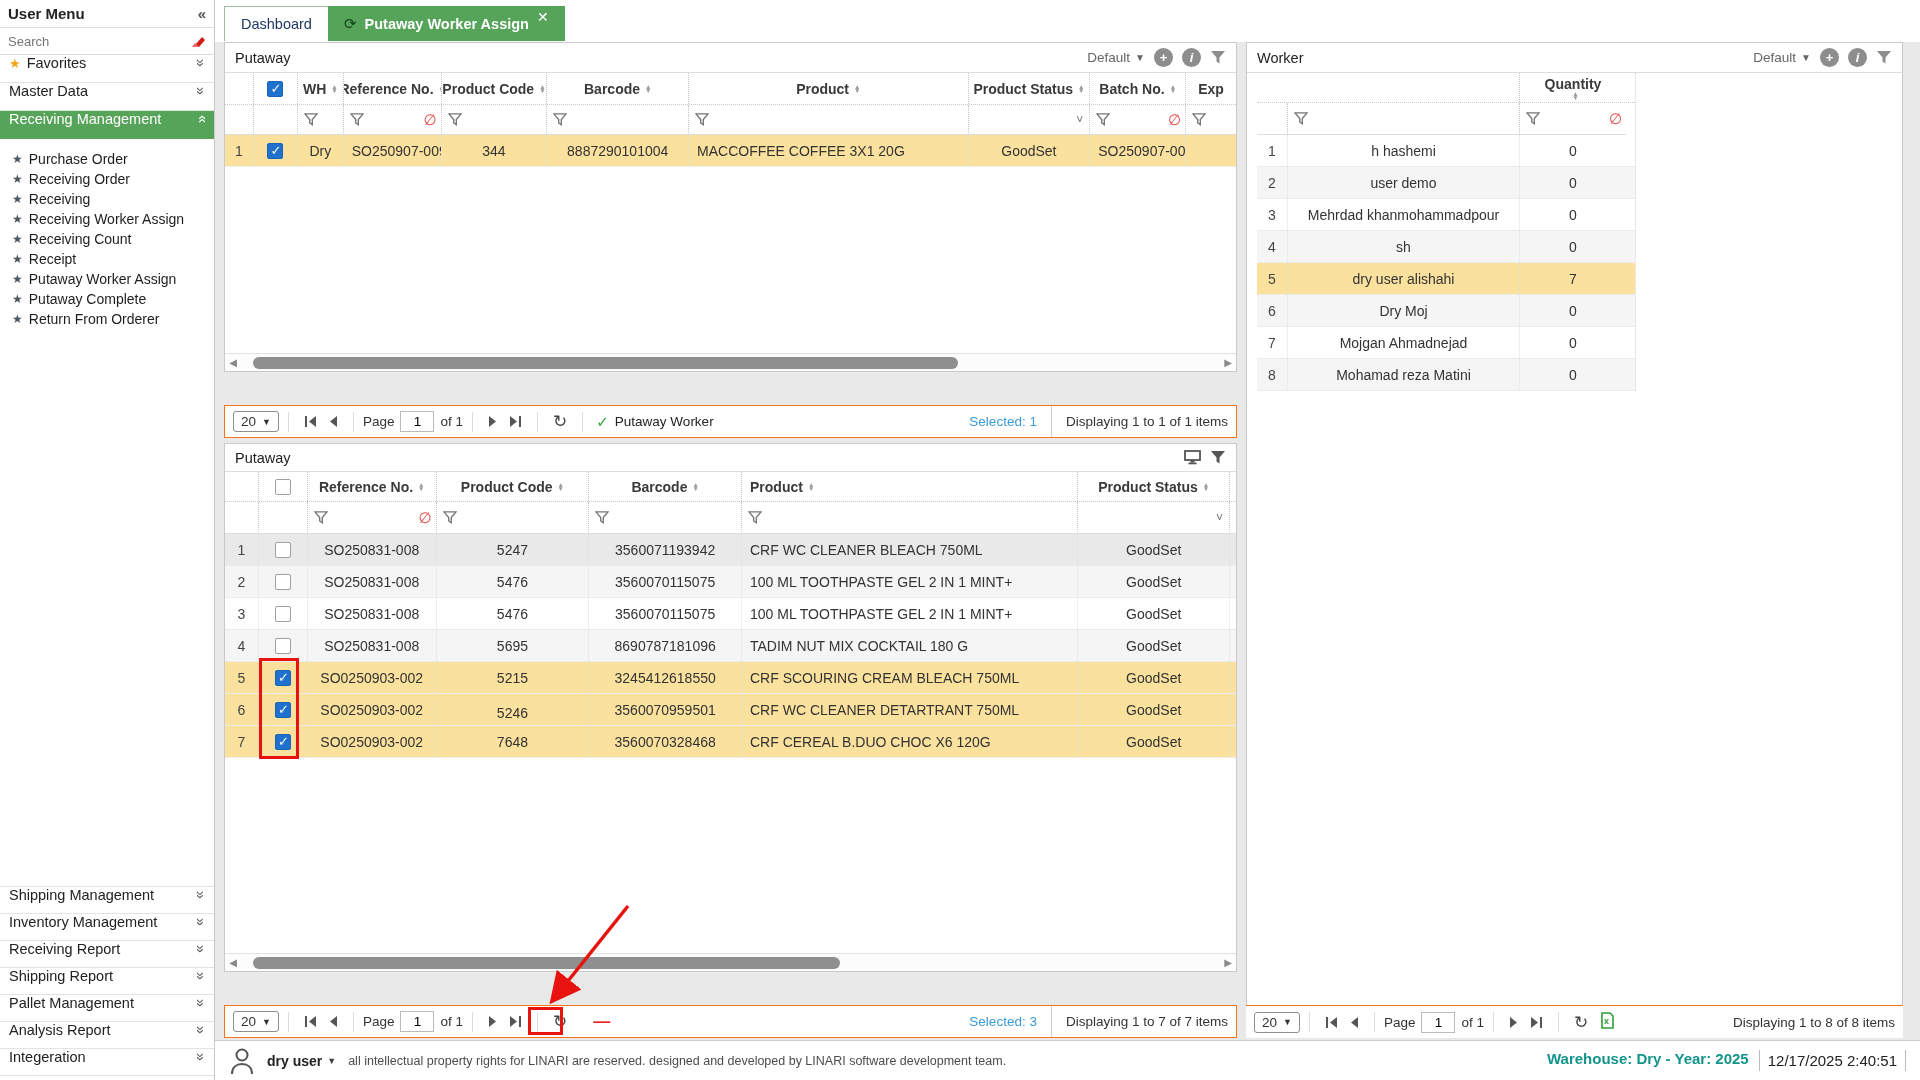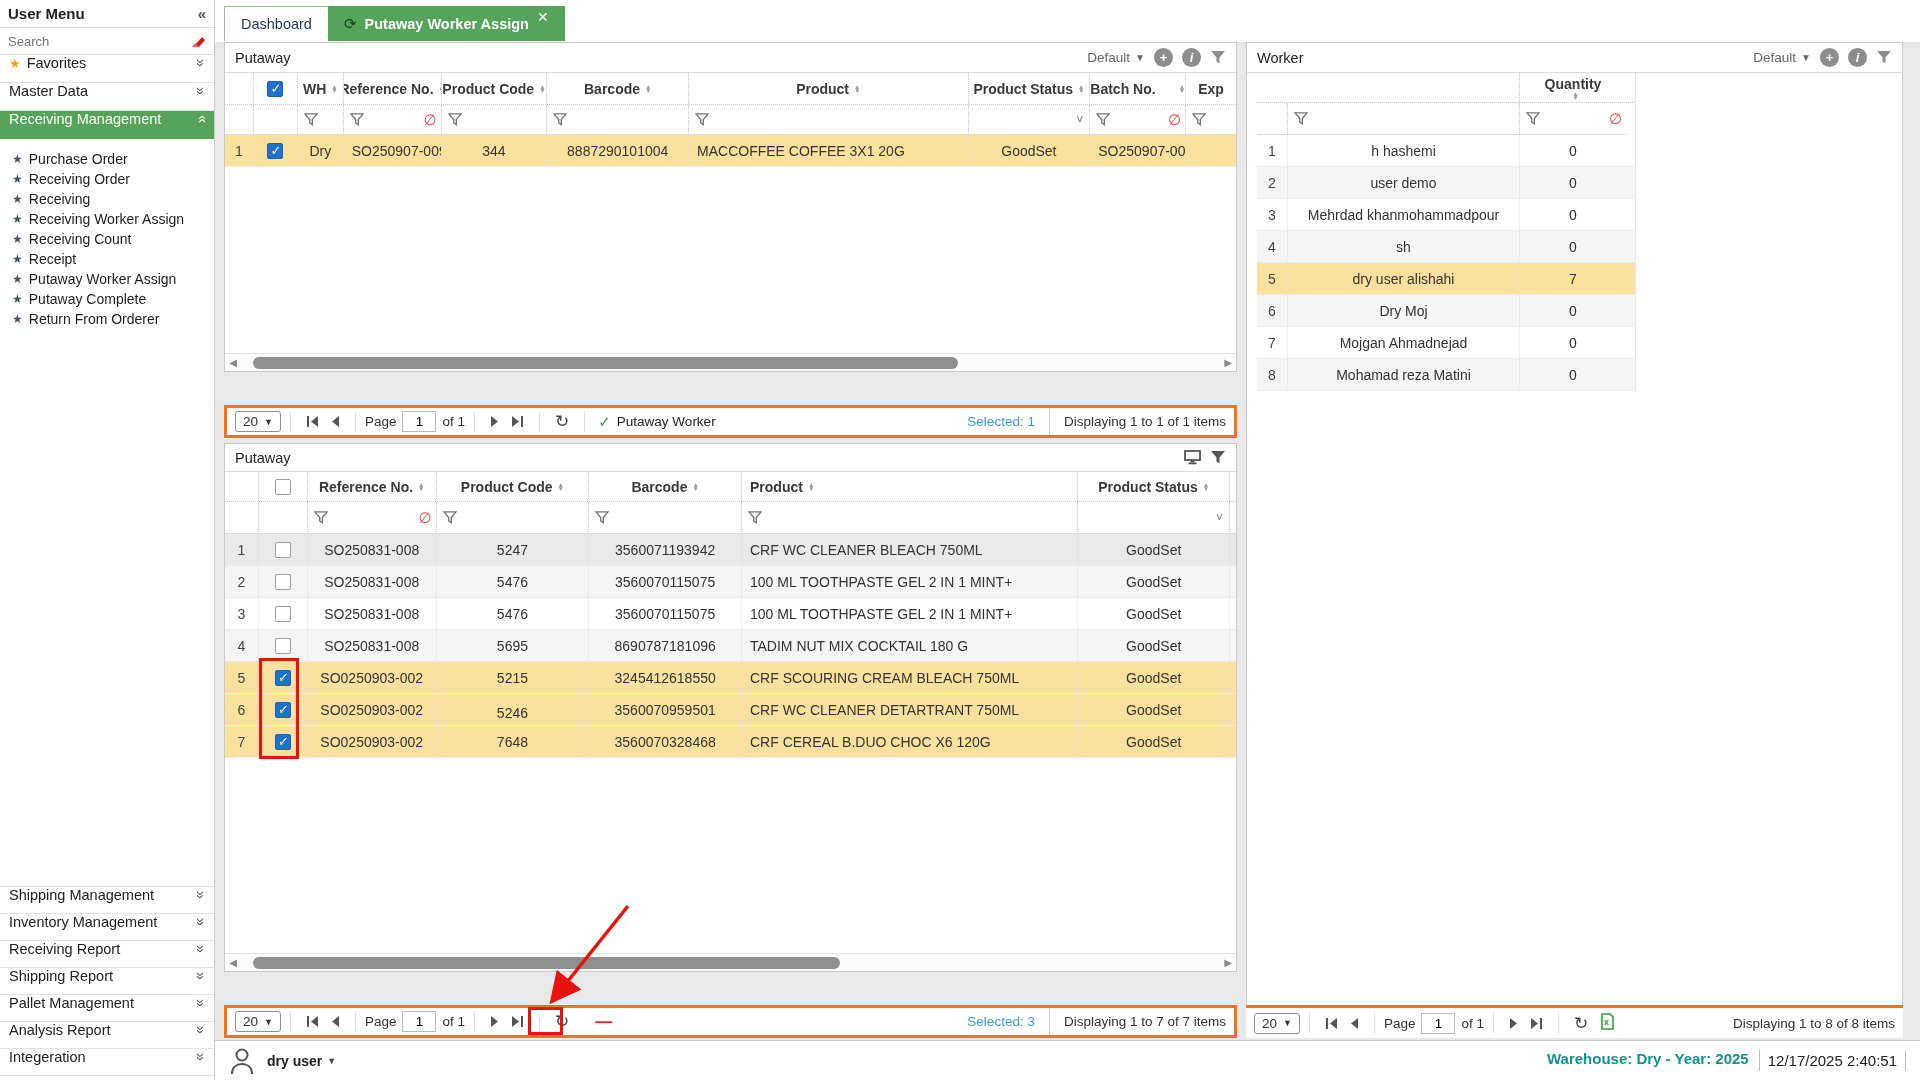--- a/index.html
+++ b/index.html
@@ -72,21 +72,21 @@
   .clear-f { color:#e4504d; font-size:15px; margin-left:auto; margin-right:4px; }
 
   
   .hscroll { position:absolute; left:0; right:0; bottom:0; height:18px; background:#fcfcfc; border-top:1px solid #e2e2e2;
     display:flex; align-items:center; }
   .hs-arrow { width:16px; color:#8a8a8a; font-size:10px; text-align:center; cursor:pointer; }
   .hs-track { flex:1; position:relative; height:12px; }
   .hs-thumb { position:absolute; top:0; height:12px; background:#8f8f8f; border-radius:7px; cursor:grab; }
 
   
-  .pager { position:absolute; background:#fff; border:3px solid #f97316; display:flex; align-items:center;
+  .pager { position:absolute; background:#fff; border:1px solid #f97316; display:flex; align-items:center;
     padding:0 8px; font-size:13.5px; color:#333; }
   .pg-size { display:flex; align-items:center; gap:6px; border:1px solid #8f8f8f; border-radius:3px;
     background:#fff; padding:2px 7px; font-size:13.5px; cursor:pointer; }
   .pg-sep { width:1px; height:20px; background:#ddd; margin:0 9px; }
   .pg-btn { color:#555; margin:0 6px; cursor:pointer; display:inline-flex; align-items:center; }
   .pg-btn svg { display:block; }
   .pg-input { width:34px; height:21px; border:1px solid #bbb; text-align:center; font-size:13.5px;
     font-family:"Liberation Sans",sans-serif; margin:0 6px; }
   .pg-refresh { font-size:17px; color:#444; margin:0 6px; cursor:pointer; }
   .pg-right { margin-left:auto; display:flex; align-items:center; height:100%; }
@@ -276,21 +276,21 @@
           <span>▼</span>
         </span>
       </div>
     <div class="tc" style="width:122px;">
         <span>Product Status</span>
         <span class="sort">
           <span>▲</span>
           <span>▼</span>
         </span>
       </div>
-    <div class="tc" style="width:96px;justify-content:space-between;">
+    <div class="tc" style="width:96px;">
         <span>Batch No.</span>
         <span class="sort">
           <span>▲</span>
           <span>▼</span>
         </span>
       </div>
     <div class="tc" style="width:51px;">
         <span>Exp</span>
       </div>
   </div>
@@ -770,20 +770,21 @@
 
 <div class="statusbar">
   <svg width="26" height="28" viewBox="0 0 26 28">
     <circle cx="13" cy="8" r="5.5" fill="none" stroke="#555" stroke-width="2"></circle>
     <path d="M3 27 c0-7 4.5-10 10-10 s10 3 10 10" fill="none" stroke="#555" stroke-width="2"></path>
   </svg>
   <span class="user-name">
     <span>dry user</span>
     <span style="font-size:9px; color:#444;">▼</span>
   </span>
+  <span class="copyright">all intellectual property rights for LINARI are reserved. designed and developed by LINARI software development team.</span>
   <div class="sb-right">
     <span class="wh-year">Warehouse: Dry - Year: 2025</span>
     <span class="dtime">12/17/2025 2:40:51</span>
   </div>
 </div>
 
 <div class="anno-box" style="left:259px; top:658px; width:40px; height:101px;"></div>
 <div class="anno-box" style="left:528px; top:1007px; width:35px; height:28px;"></div>
 <svg id="anno-arrow">
   <defs>

